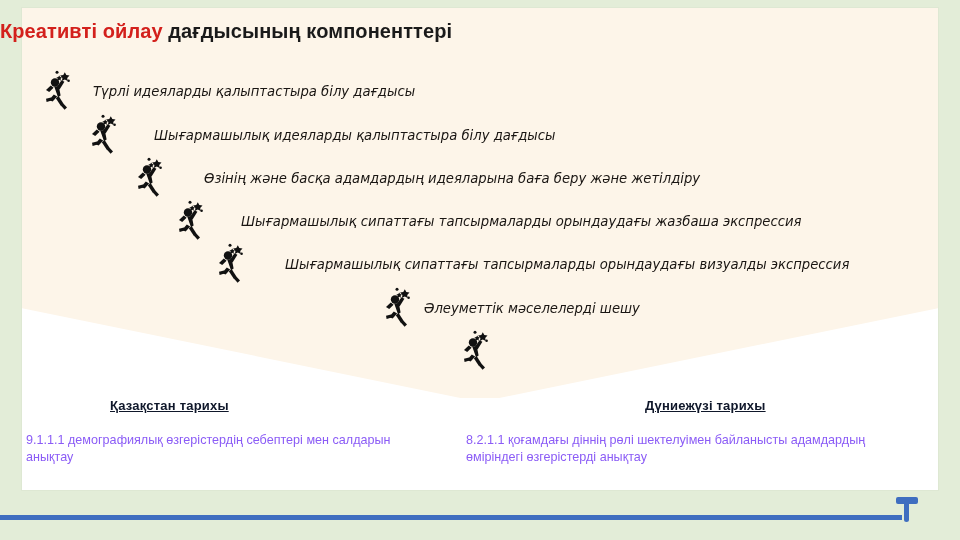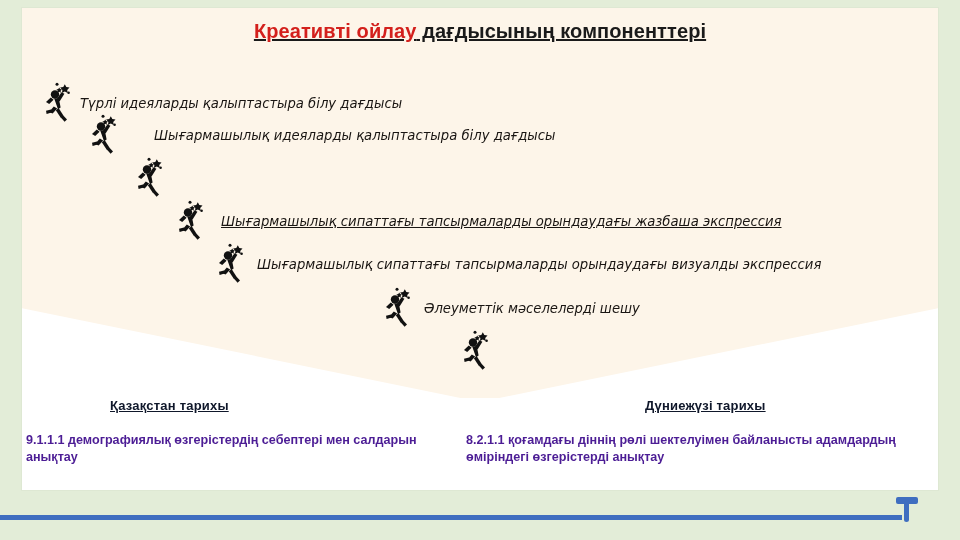--- a/index.html
+++ b/index.html
@@ -18,42 +18,41 @@
     position:absolute;left:22px;top:8px;width:916px;height:390px;
     background:#fdf5e9;
   }
   .white-wedge{
     position:absolute;left:22px;top:300px;width:916px;height:102px;
     background:#ffffff;
     clip-path:polygon(0% 8%, 50% 100%, 100% 8%, 100% 100%, 0% 100%);
   }
 
   .title{
-    position:absolute;left:0;top:20px;width:960px;text-align:center;
+    position:absolute;left:0;top:20px;width:960px;text-align:left;
     font-size:20px;font-weight:bold;color:#1a1a1a;letter-spacing:0.1px;
     white-space:nowrap;
-    text-decoration:underline;
   }
   .title .accent{color:#d3201c;}
 
   .rows{position:absolute;left:0;top:0;width:960px;height:400px;}
   .row{position:absolute;display:flex;align-items:center;}
   .runner{width:34px;height:48px;flex:0 0 34px;margin-right:4px;}
   .row-text{
     font-family:"DejaVu Sans",sans-serif;
     font-style:italic;font-size:13.2px;color:#191512;
     white-space:nowrap;line-height:1.1;
   }
 
   .footer-head{
     position:absolute;font-size:13px;font-weight:bold;color:#0f172a;
     white-space:nowrap;letter-spacing:0.2px;text-decoration:underline;
   }
   .footer-body{
-    position:absolute;font-size:12.6px;color:#4c1d95;line-height:1.38;font-weight:bold;
+    position:absolute;font-size:12.6px;color:#8b5cf6;line-height:1.38;
   }
 
   .blue-rule{
     position:absolute;left:0;top:515px;width:902px;height:5px;background:#3f6ec0;
   }
   .blue-hook{
     position:absolute;left:896px;top:497px;width:22px;height:24px;
   }
   .blue-hook .stem{position:absolute;left:8px;top:4px;width:5px;height:21px;background:#3f6ec0;border-radius:0 0 4px 4px;}
   .blue-hook .cap{position:absolute;left:0px;top:0px;width:22px;height:7px;background:#3f6ec0;border-radius:2px;}
@@ -66,21 +65,21 @@
   <div class="slide-card"></div>
   <div class="cream-panel"></div>
   <div class="white-wedge"></div>
 
   <div class="title">
     <span class="accent">Креативті ойлау</span><span> дағдысының компоненттері</span>
   </div>
 
   <div class="rows">
 
-    <div class="row" style="left:42px;top:80px;">
+    <div class="row" style="left:42px;top:68px;gap:13px;">
       <span class="runner">
         <svg viewBox="0 0 34 48" width="34" height="48" aria-hidden="true">
           <g fill="#111111">
             <circle cx="13" cy="14.5" r="4.2"></circle>
             <path d="M12.2 18.5 L16.8 18.2 L18.6 27.5 L16.0 29.2 Z"></path>
             <path d="M14.8 19.0 L19.5 12.2 L22.4 13.8 L17.6 21.6 Z"></path>
             <path d="M11.6 19.8 L7.2 24.0 L4.0 22.0 L8.8 17.6 Z"></path>
             <path d="M16.6 28.0 L21.4 35.4 L18.6 37.4 L13.8 30.2 Z"></path>
             <path d="M20.8 35.0 L25.0 39.6 L22.6 41.8 L18.4 37.0 Z"></path>
             <path d="M15.2 28.6 L10.6 33.6 L7.0 32.0 L11.8 26.6 Z"></path>
@@ -129,20 +128,21 @@
             <path d="M20.8 35.0 L25.0 39.6 L22.6 41.8 L18.4 37.0 Z"></path>
             <path d="M15.2 28.6 L10.6 33.6 L7.0 32.0 L11.8 26.6 Z"></path>
             <path d="M9.6 32.6 L4.6 34.0 L4.0 30.8 L9.0 29.4 Z"></path>
             <path d="M22.8 4.2 l1.5 2.9 3.2 .5 -2.3 2.3 .5 3.2 -2.9 -1.5 -2.9 1.5 .5 -3.2 -2.3 -2.3 3.2 -.5z"></path>
             <path d="M17.2 7.4 l.9 1.7 1.9 .3 -1.4 1.4 .3 1.9 -1.7 -.9 -1.7 .9 .3 -1.9 -1.4 -1.4 1.9 -.3z"></path>
             <circle cx="15.0" cy="4.2" r="1.5"></circle>
             <circle cx="26.6" cy="12.8" r="1.3"></circle>
           </g>
         </svg>
       </span>
+      <span class="row-text" style="margin-left:32px;">Өзінің және басқа адамдардың идеяларына баға беру және жетілдіру</span>
     </div>
 
     <div class="row" style="left:175px;top:198px;">
       <span class="runner">
         <svg viewBox="0 0 34 48" width="34" height="48" aria-hidden="true">
           <g fill="#111111">
             <circle cx="13" cy="14.5" r="4.2"></circle>
             <path d="M12.2 18.5 L16.8 18.2 L18.6 27.5 L16.0 29.2 Z"></path>
             <path d="M14.8 19.0 L19.5 12.2 L22.4 13.8 L17.6 21.6 Z"></path>
             <path d="M11.6 19.8 L7.2 24.0 L4.0 22.0 L8.8 17.6 Z"></path>
@@ -150,21 +150,21 @@
             <path d="M20.8 35.0 L25.0 39.6 L22.6 41.8 L18.4 37.0 Z"></path>
             <path d="M15.2 28.6 L10.6 33.6 L7.0 32.0 L11.8 26.6 Z"></path>
             <path d="M9.6 32.6 L4.6 34.0 L4.0 30.8 L9.0 29.4 Z"></path>
             <path d="M22.8 4.2 l1.5 2.9 3.2 .5 -2.3 2.3 .5 3.2 -2.9 -1.5 -2.9 1.5 .5 -3.2 -2.3 -2.3 3.2 -.5z"></path>
             <path d="M17.2 7.4 l.9 1.7 1.9 .3 -1.4 1.4 .3 1.9 -1.7 -.9 -1.7 .9 .3 -1.9 -1.4 -1.4 1.9 -.3z"></path>
             <circle cx="15.0" cy="4.2" r="1.5"></circle>
             <circle cx="26.6" cy="12.8" r="1.3"></circle>
           </g>
         </svg>
       </span>
-      <span class="row-text" style="margin-left:8px;text-decoration:underline;">Шығармашылық сипаттағы тапсырмаларды орындаудағы жазбаша экспрессия</span>
+      <span class="row-text" style="margin-left:28px;">Шығармашылық сипаттағы тапсырмаларды орындаудағы жазбаша экспрессия</span>
     </div>
 
     <div class="row" style="left:215px;top:241px;">
       <span class="runner">
         <svg viewBox="0 0 34 48" width="34" height="48" aria-hidden="true">
           <g fill="#111111">
             <circle cx="13" cy="14.5" r="4.2"></circle>
             <path d="M12.2 18.5 L16.8 18.2 L18.6 27.5 L16.0 29.2 Z"></path>
             <path d="M14.8 19.0 L19.5 12.2 L22.4 13.8 L17.6 21.6 Z"></path>
             <path d="M11.6 19.8 L7.2 24.0 L4.0 22.0 L8.8 17.6 Z"></path>
@@ -172,21 +172,21 @@
             <path d="M20.8 35.0 L25.0 39.6 L22.6 41.8 L18.4 37.0 Z"></path>
             <path d="M15.2 28.6 L10.6 33.6 L7.0 32.0 L11.8 26.6 Z"></path>
             <path d="M9.6 32.6 L4.6 34.0 L4.0 30.8 L9.0 29.4 Z"></path>
             <path d="M22.8 4.2 l1.5 2.9 3.2 .5 -2.3 2.3 .5 3.2 -2.9 -1.5 -2.9 1.5 .5 -3.2 -2.3 -2.3 3.2 -.5z"></path>
             <path d="M17.2 7.4 l.9 1.7 1.9 .3 -1.4 1.4 .3 1.9 -1.7 -.9 -1.7 .9 .3 -1.9 -1.4 -1.4 1.9 -.3z"></path>
             <circle cx="15.0" cy="4.2" r="1.5"></circle>
             <circle cx="26.6" cy="12.8" r="1.3"></circle>
           </g>
         </svg>
       </span>
-      <span class="row-text" style="margin-left:4px;">Шығармашылық сипаттағы тапсырмаларды орындаудағы визуалды  экспрессия</span>
+      <span class="row-text" style="margin-left:32px;">Шығармашылық сипаттағы тапсырмаларды орындаудағы визуалды  экспрессия</span>
     </div>
 
     <div class="row" style="left:382px;top:285px;">
       <span class="runner">
         <svg viewBox="0 0 34 48" width="34" height="48" aria-hidden="true">
           <g fill="#111111">
             <circle cx="13" cy="14.5" r="4.2"></circle>
             <path d="M12.2 18.5 L16.8 18.2 L18.6 27.5 L16.0 29.2 Z"></path>
             <path d="M14.8 19.0 L19.5 12.2 L22.4 13.8 L17.6 21.6 Z"></path>
             <path d="M11.6 19.8 L7.2 24.0 L4.0 22.0 L8.8 17.6 Z"></path>

